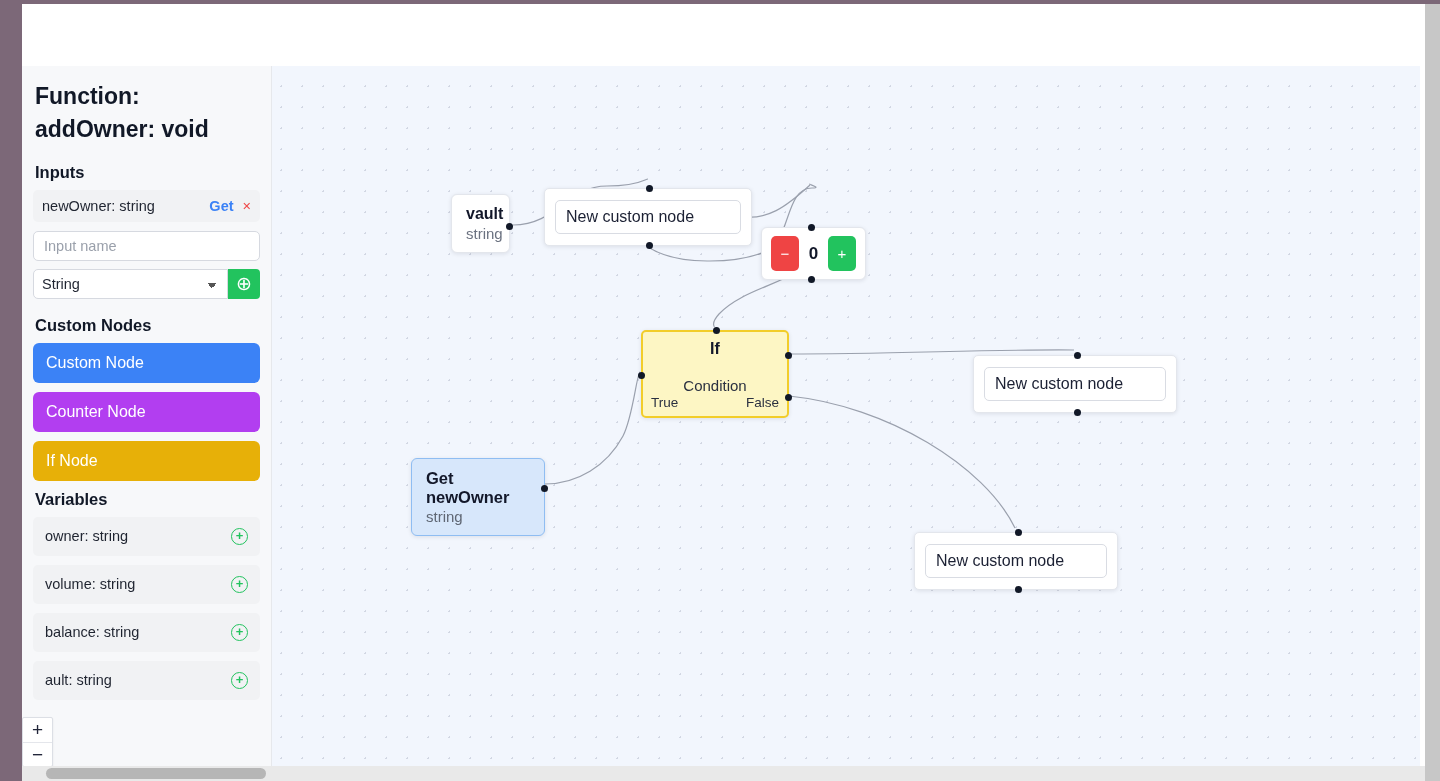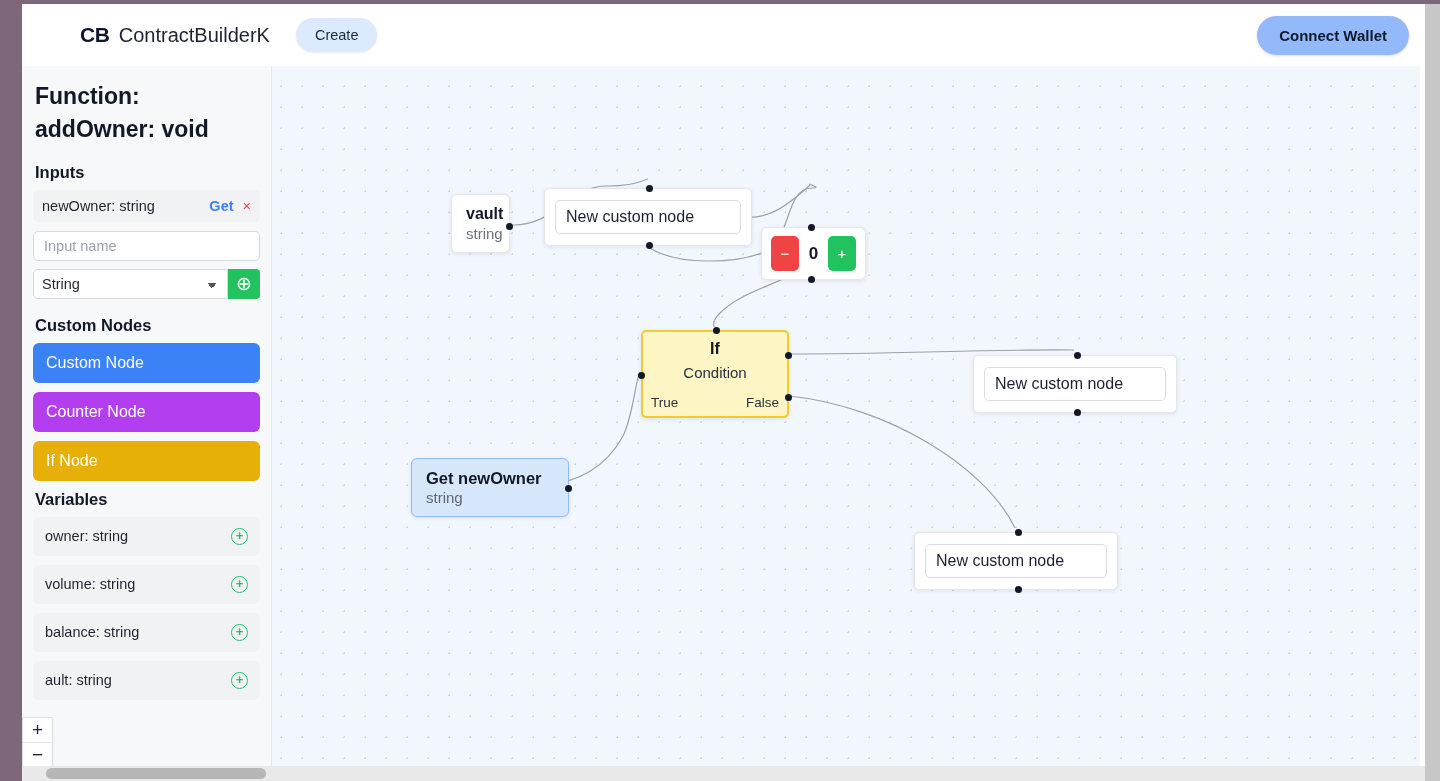--- a/index.html
+++ b/index.html
@@ -251,21 +251,21 @@
   .n-get .t2 { font-size: 15px; color: #5f6774; margin-top: 1px; }
   .n-if {
     background: #fdf6c4;
     border: 2px solid #f2cd2a;
     border-radius: 5px;
     box-shadow: 0 1px 4px rgba(16,24,40,.10);
     width: 148px; height: 88px;
     position: absolute;
   }
   .n-if .if-title { text-align: center; font-size: 16px; font-weight: bold; color: #13182a; margin-top: 8px; }
-  .n-if .if-sub { text-align: center; font-size: 15px; color: #2a3040; margin-top: 6px; }
+  .n-if .if-sub { text-align: center; font-size: 15px; color: #2a3040; margin-top: 19px; }
   .n-if .if-foot {
     position: absolute; left: 8px; right: 8px; bottom: 6px;
     display: flex; justify-content: space-between;
     font-size: 13.5px; color: #2a3040;
   }
   .n-counter {
     background: #ffffff;
     border: 1px solid #e3e6ec;
     border-radius: 6px;
     box-shadow: 0 1px 4px rgba(16,24,40,.10);
@@ -288,29 +288,20 @@
   }
 </style>
 </head>
 <body>
 
 <div id="app">
 
   <div class="edge-strip"></div>
   <div class="edge-strip-top"></div>
 
-  <div class="topbar">
-    <div class="brand">
-      <span class="brand-mark">CB</span>
-      <span class="brand-name">ContractBuilderK</span>
-    </div>
-    <button class="create-btn">Create</button>
-    <div class="topbar-spacer"></div>
-    <button class="wallet-btn">Connect Wallet</button>
-  </div>
 
   <div class="sidebar">
 
     <div class="fn-title">Function: addOwner: void</div>
 
     <div class="section-h">Inputs</div>
 
     <div class="input-row">
       <span class="input-row-label">newOwner: string</span>
       <span class="get-link">Get</span>
@@ -404,21 +395,21 @@
       <div class="if-foot">
         <span>True</span>
         <span>False</span>
       </div>
       <div class="port" style="left:70px; top:-5px;"></div>
       <div class="port" style="left:-5px; top:40px;"></div>
       <div class="port" style="right:-5px; top:20px;"></div>
       <div class="port" style="right:-5px; top:62px;"></div>
     </div>
 
-    <div class="n-get node" style="left:144px; top:392px; width:158px;">
+    <div class="n-get node" style="left:144px; top:392px; width:134px;">
       <div class="t1">Get newOwner</div>
       <div class="t2">string</div>
       <div class="port" style="right:-4px; top:26px;"></div>
     </div>
 
     <div class="node n-plain" style="left:706px; top:289px; width:204px;">
       <input value="New custom node" style="">
       <div class="port" style="left:100px; top:-4px;"></div>
       <div class="port" style="left:100px; bottom:-4px;"></div>
     </div>

